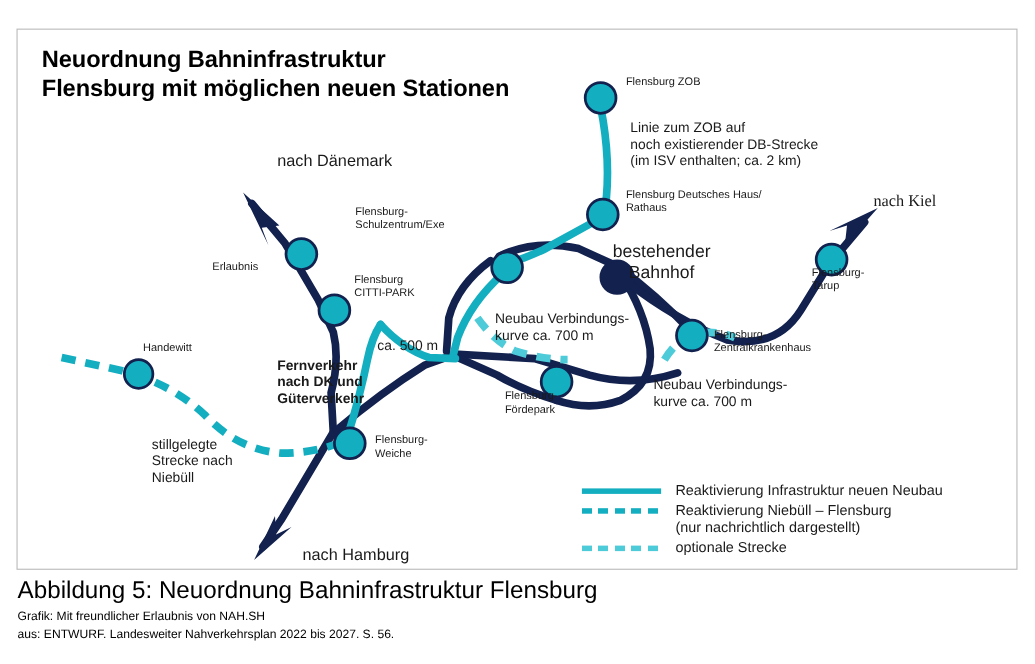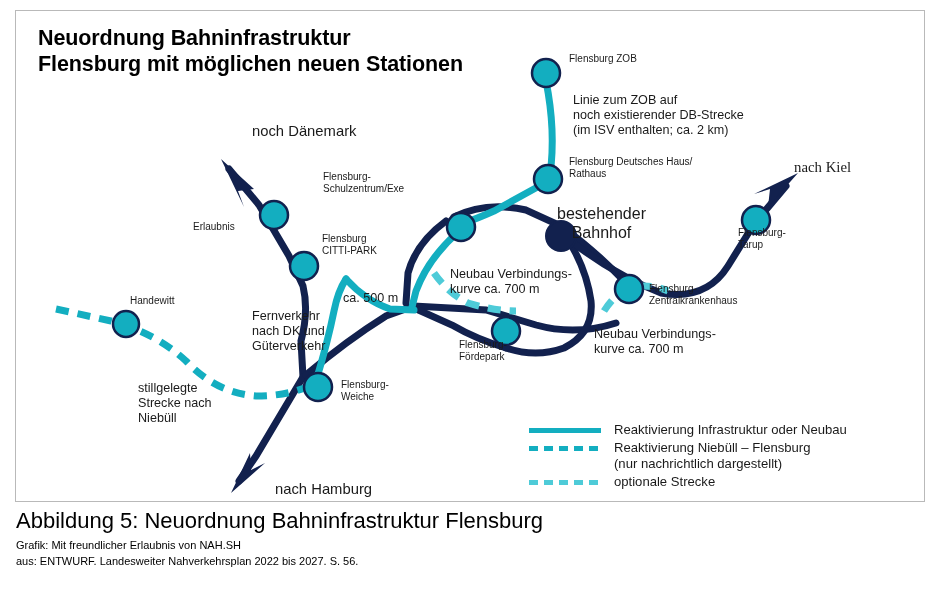--- a/index.html
+++ b/index.html
@@ -10,21 +10,21 @@
   body {
     width: 941px;
     height: 604px;
     font-family: "Liberation Sans", sans-serif;
     color: #1a1a1a;
     overflow: hidden;
     position: relative;
   }
   #page {
     position: absolute;
-    left: 0; top: 0;
+    left: 0; top: 16px;
     width: 941px;
     height: 444px;
   }
   
   .figure-frame {
     position: absolute;
     left: 15px;
     top: 10px;
     width: 910px;
     height: 492px;
@@ -193,21 +193,21 @@
         <circle cx="288" cy="255" r="14" fill="#13aec0" stroke="#12214e" stroke-width="2.5"></circle>
         <circle cx="110" cy="313" r="13" fill="#13aec0" stroke="#12214e" stroke-width="2.5"></circle>
         <circle cx="302" cy="376" r="14" fill="#13aec0" stroke="#12214e" stroke-width="2.5"></circle>
         <circle cx="490" cy="320" r="14" fill="#13aec0" stroke="#12214e" stroke-width="2.5"></circle>
         <circle cx="613" cy="278" r="14" fill="#13aec0" stroke="#12214e" stroke-width="2.5"></circle>
         <circle cx="740" cy="209" r="14" fill="#13aec0" stroke="#12214e" stroke-width="2.5"></circle>
         <circle cx="545" cy="225" r="15" fill="#12214e" stroke="#12214e" stroke-width="2"></circle>
       </g>
     </svg>
 
-    <div class="lbl dir" style="left:236px; top:112px;">noch Dänemark</div>
+    <div class="lbl dir" style="left:236px; top:112px;">nach Dänemark</div>
     <div class="lbl dir" style="left:778px; top:148px;font-family:Liberation Serif, serif;">nach Kiel</div>
     <div class="lbl dir" style="left:259px; top:470px;">nach Hamburg</div>
 
     <div class="lbl station" style="left:553px; top:42px;">Flensburg ZOB</div>
     <div class="lbl station" style="left:553px; top:145px;">Flensburg Deutsches Haus/
 Rathaus</div>
     <div class="lbl station" style="left:307px; top:160px;">Flensburg-
 Schulzentrum/Exe</div>
     <div class="lbl station" style="left:177px; top:210px;">Erlaubnis</div>
     <div class="lbl station" style="left:306px; top:222px;">Flensburg
@@ -221,37 +221,37 @@
 Zentralkrankenhaus</div>
     <div class="lbl station" style="left:722px; top:216px;">Flensburg-
 Tarup</div>
     <div class="lbl note" style="left:541px; top:194px; text-align:center;">bestehender
 Bahnhof</div>
 
     <div class="lbl small" style="left:557px; top:82px;">Linie zum ZOB auf
 noch existierender DB-Strecke
 (im ISV enthalten; ca. 2 km)</div>
     <div class="lbl small" style="left:327px; top:280px;">ca. 500 m</div>
-    <div class="lbl small" style="left:236px; top:298px;">Fernverkehr
+    <div class="lbl small" style="left:236px; top:298px;font-weight:bold;">Fernverkehr
 nach DK und
 Güterverkehr</div>
     <div class="lbl small" style="left:122px; top:370px;">stillgelegte
 Strecke nach
 Niebüll</div>
     <div class="lbl small" style="left:434px; top:256px;">Neubau Verbindungs-
 kurve ca. 700 m</div>
     <div class="lbl small" style="left:578px; top:316px;">Neubau Verbindungs-
 kurve ca. 700 m</div>
 
     <div class="legend">
       <div class="legend-row">
         <span class="legend-swatch sw-solid-teal">
             <i></i>
           </span>
-        <span class="legend-label">Reaktivierung Infrastruktur oder Neubau</span>
+        <span class="legend-label">Reaktivierung Infrastruktur neuen Neubau</span>
       </div>
       <div class="legend-row">
         <span class="legend-swatch sw-dash-teal">
             <i></i>
           </span>
         <span class="legend-label">Reaktivierung Niebüll – Flensburg
 (nur nachrichtlich dargestellt)</span>
       </div>
       <div class="legend-row">
         <span class="legend-swatch sw-dash-lightteal">

